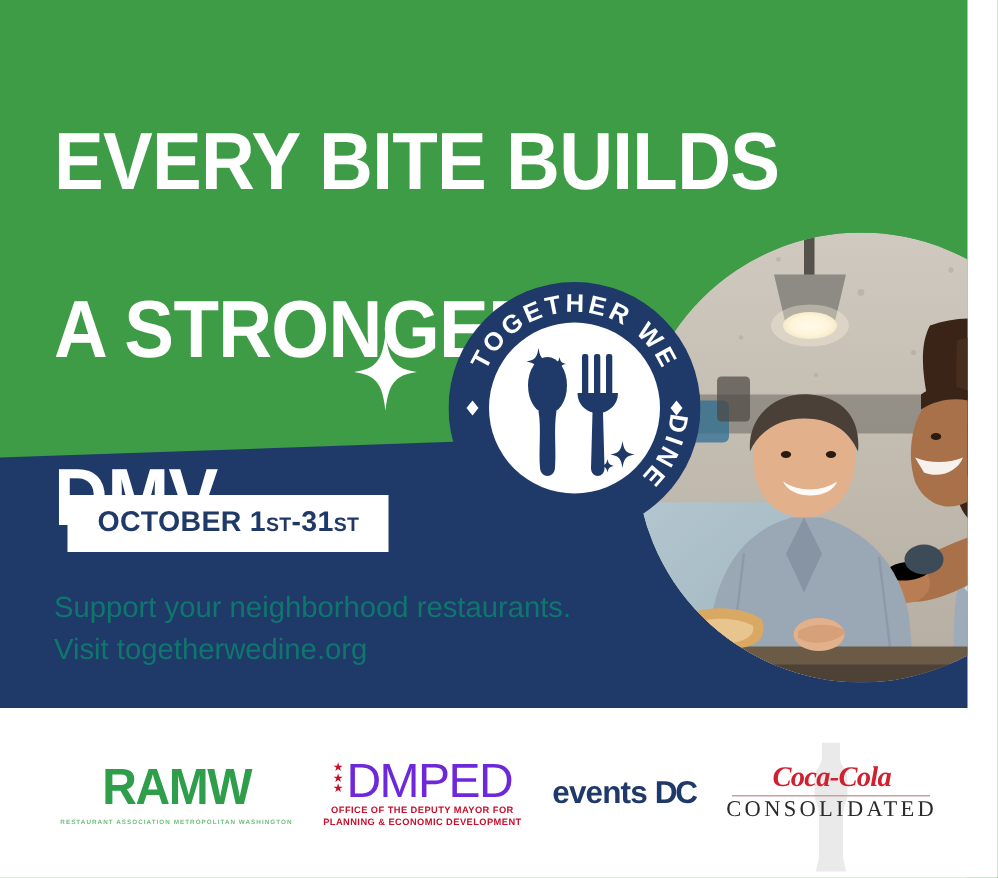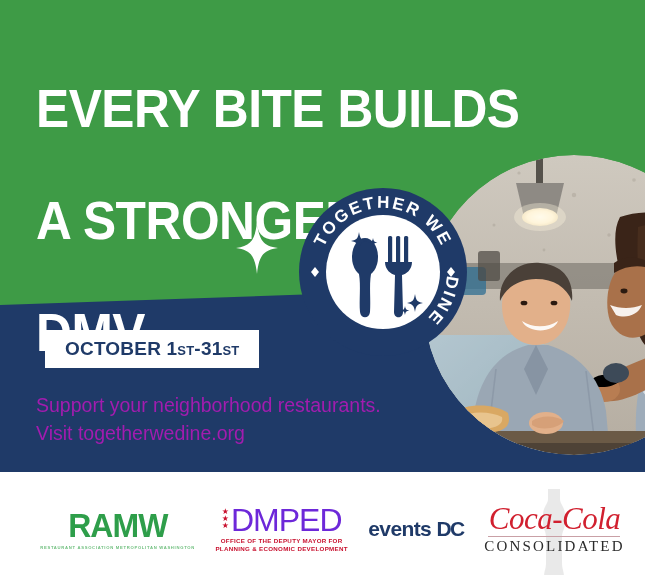--- a/index.html
+++ b/index.html
@@ -109,21 +109,21 @@
     font-size: 13px;
     font-weight: bold;
   }
 
   
   .support-copy {
     position: absolute;
     left: 36px;
     top: 392px;
     width: 420px;
-    color: #a21caf;
+    color: #0f766e;
     font-size: 19.5px;
     line-height: 1.42;
     font-weight: 400;
   }
   .support-copy .site {
     font-weight: normal;
   }
 
   
   .footer-logos {
@@ -222,22 +222,22 @@
     position: absolute;
     left: 50%;
     top: -14px;
     transform: translateX(-50%);
     opacity: 0.30;
   }
   .coke-script {
     color: #D1202F;
     font-family: "Liberation Serif", serif;
     font-style: italic;
-    font-weight: normal;
-    font-size: 31px;
+    font-weight: bold;
+    font-size: 19px;
     line-height: 1;
     position: relative;
     z-index: 2;
     letter-spacing: -0.5px;
   }
   .coke-rule {
     width: 132px;
     height: 1px;
     background: #C9A0A6;
     margin: 2px 0 2px 0;

